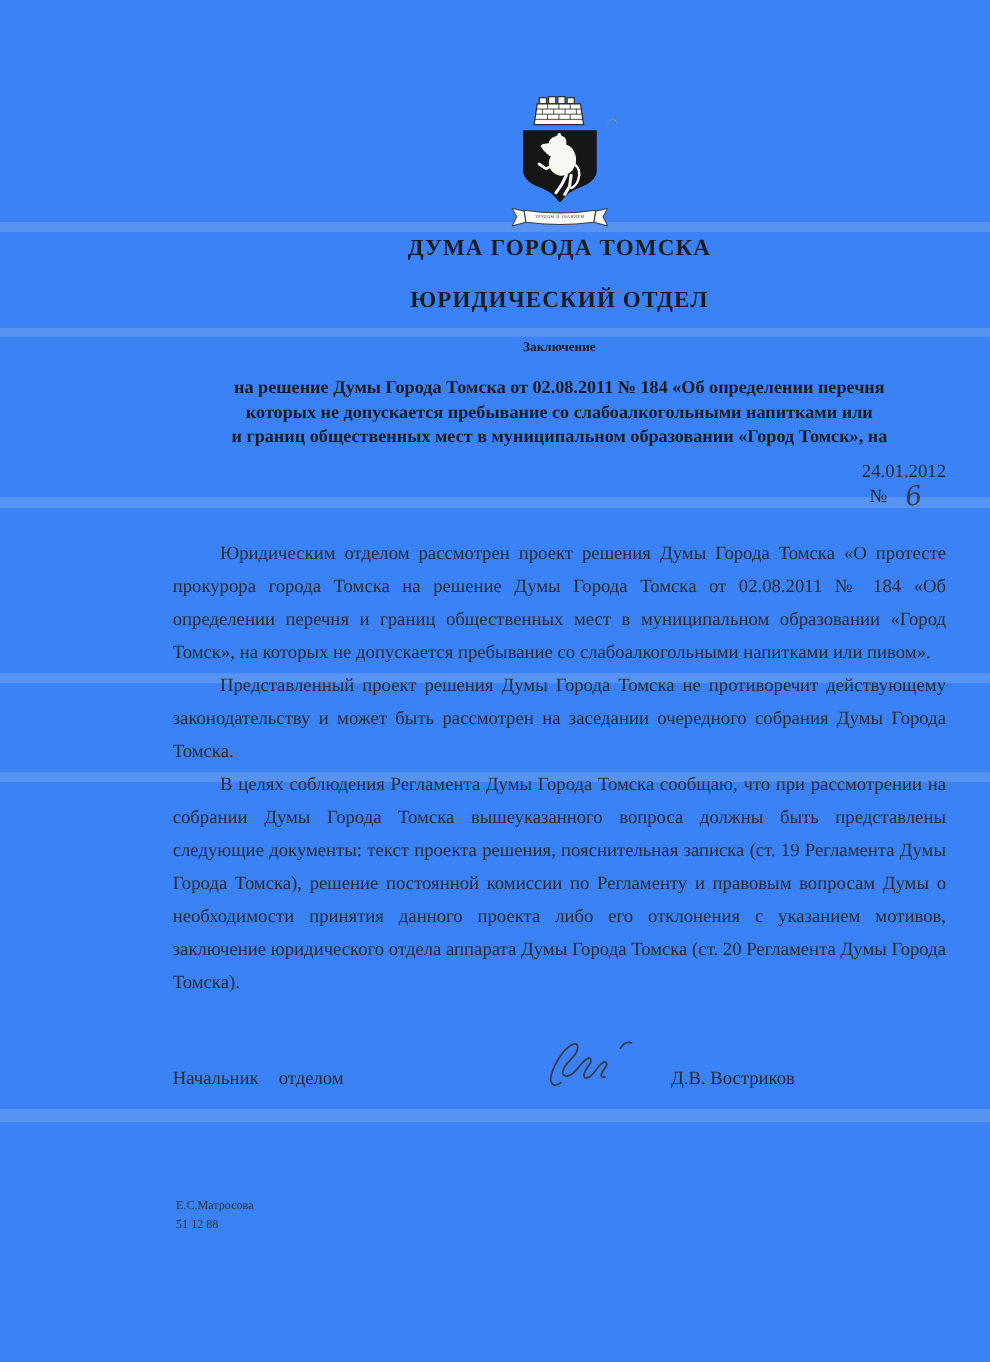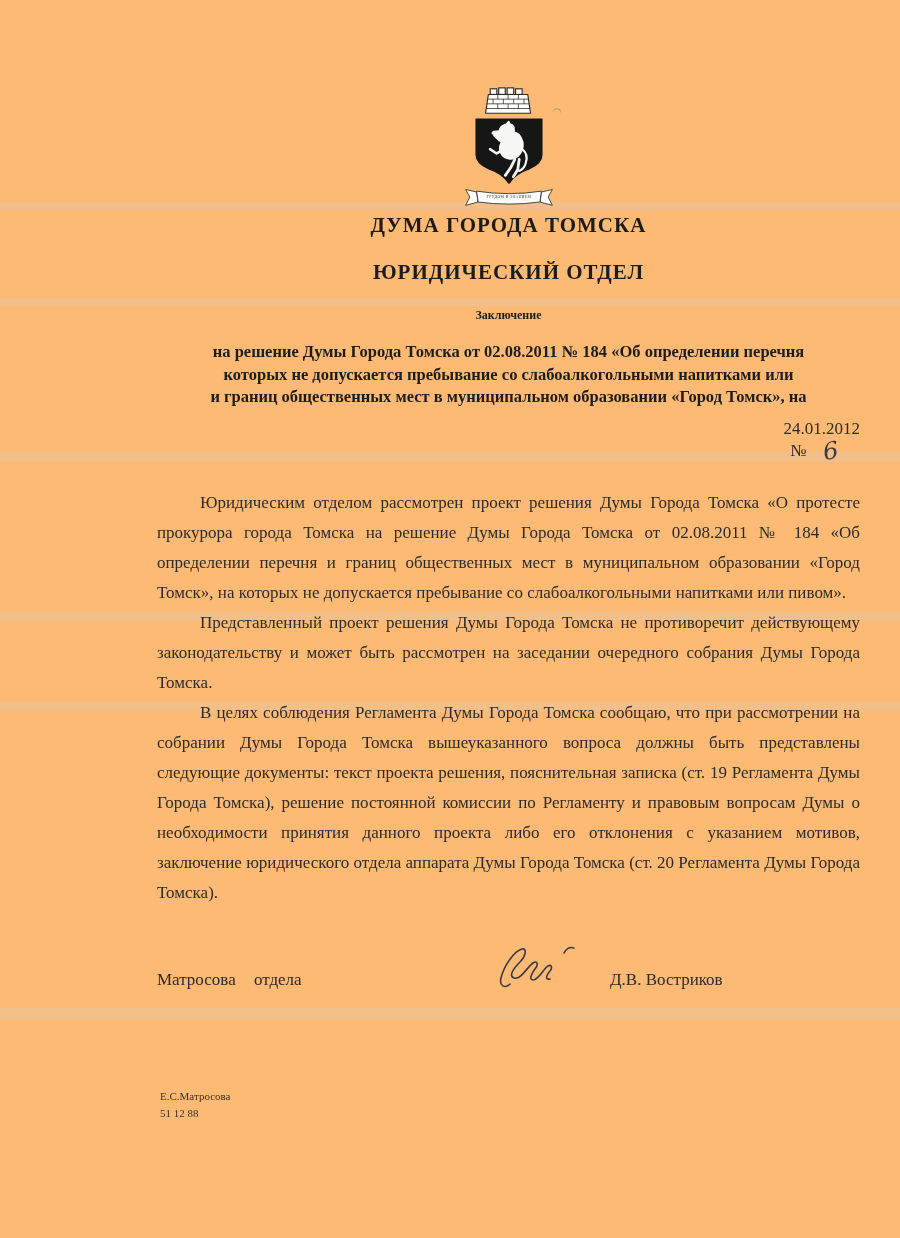--- a/index.html
+++ b/index.html
@@ -1,19 +1,19 @@
 <!DOCTYPE html>
 <html lang="ru"><head>
 <meta charset="utf-8">
 <style>
   html,body{margin:0;padding:0;}
   .page{
     position:relative;
     width:900px;height:1238px;
-    background:#fdba74;
+    background:#3b82f6;
     font-family:"Liberation Serif","DejaVu Serif",serif;
     color:#2b2b2b;
     overflow:hidden;
   }
   .band{position:absolute;left:0;width:900px;background:rgba(198,214,218,.20);pointer-events:none;}
   .doc{position:absolute;left:157px;top:0;width:703px;}
   .crest{margin-top:86px;text-align:center;line-height:0;}
   .crest svg{display:inline-block;}
   .crest .crown{margin-bottom:1px;}
   .org1{margin-top:6px;text-align:center;font-weight:bold;font-size:21px;line-height:24px;letter-spacing:1px;color:#1c1c1c;}
@@ -127,21 +127,21 @@
       </span>
     </div>
 
     <div class="body">
       <p>Юридическим отделом рассмотрен проект решения Думы Города Томска «О протесте прокурора города Томска на решение Думы Города Томска от 02.08.2011 № 184 «Об определении перечня и границ общественных мест в муниципальном образовании «Город Томск», на которых не допускается пребывание со слабоалкогольными напитками или пивом».</p>
       <p>Представленный проект решения Думы Города Томска не противоречит действующему законодательству и может быть рассмотрен на заседании очередного собрания Думы Города Томска.</p>
       <p>В целях соблюдения Регламента Думы Города Томска сообщаю, что при рассмотрении на собрании Думы Города Томска вышеуказанного вопроса должны быть представлены следующие документы: текст проекта решения, пояснительная записка (ст. 19 Регламента Думы Города Томска), решение постоянной комиссии по Регламенту и правовым вопросам Думы о необходимости принятия данного проекта либо его отклонения с указанием мотивов, заключение юридического отдела аппарата Думы Города Томска (ст. 20 Регламента Думы Города Томска).</p>
     </div>
 
     <div class="sign-row">
-      <span class="sign-position">Матросова отдела</span>
+      <span class="sign-position">Начальник отделом</span>
       <span class="sign-scribble">
         <svg width="95" height="60" viewBox="0 0 95 60">
           <path d="M18 46 C13 51 7 48 9 40 C12 28 22 13 30 11 C35 10 34 18 28 24 C22 30 16 38 22 40 C29 42 35 29 41 25 C45 22 47 26 43 31 C39 36 37 42 41 42 C47 42 51 31 56 28 C59 26 61 29 58 33 C54 38 53 42 58 41" stroke="#3a3a45" stroke-width="1.6" fill="none" stroke-linecap="round"></path>
           <path d="M72 15 Q76 8 82 10" stroke="#3a3a45" stroke-width="1.6" fill="none" stroke-linecap="round"></path>
         </svg>
       </span>
       <span class="sign-name">Д.В. Востриков</span>
     </div>
 
   </div>

